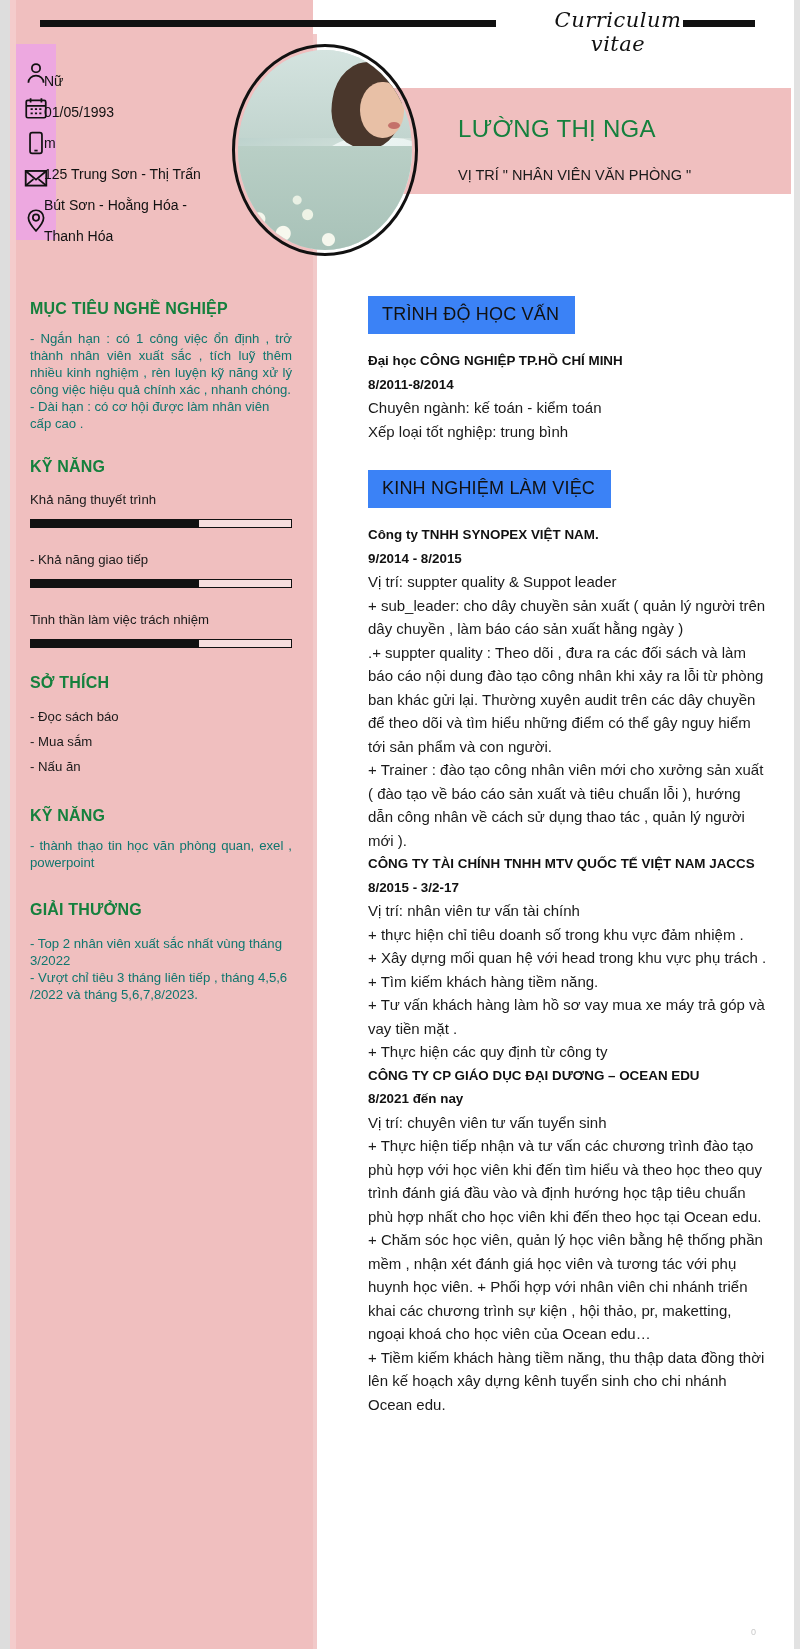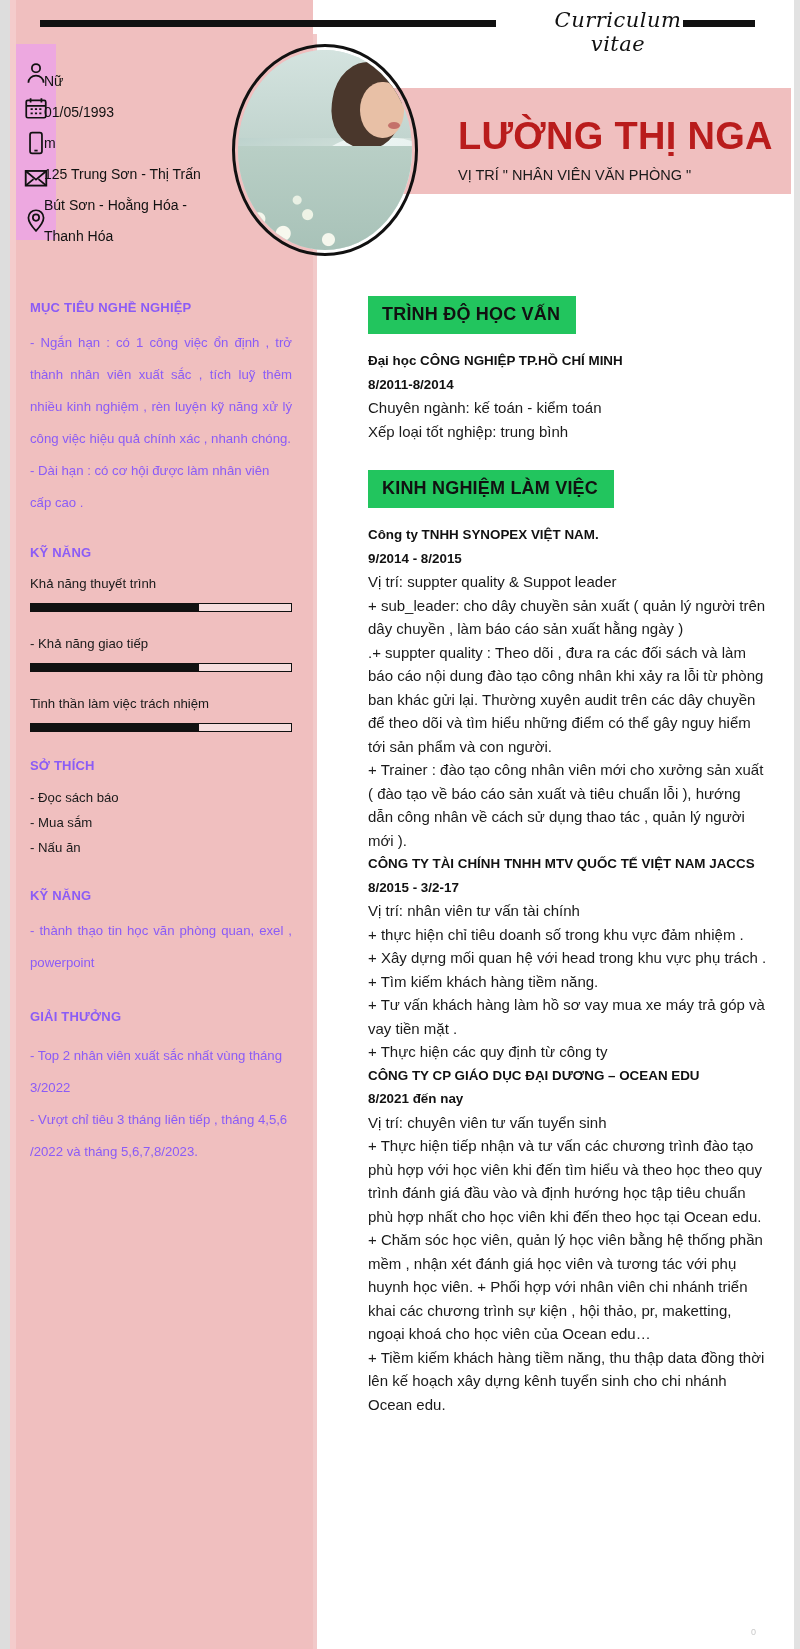--- a/index.html
+++ b/index.html
@@ -156,24 +156,24 @@
   .name-band {
     position: absolute;
     left: 386px; top: 88px;
     width: 405px; height: 106px;
     background: #f0bfbf;
     z-index: 4;
   }
   .name-title {
     position: absolute;
     left: 458px; top: 115px;
-    font-size: 38px;
-    font-weight: 700;
+    font-size: 24px;
+    font-weight: 400;
     letter-spacing: 0.3px;
-    color: #b91c1c;
+    color: #15803d;
     z-index: 7;
   }
   .name-sub {
     position: absolute;
     left: 458px; top: 167px;
     font-size: 14.5px;
     color: #1a1a1a;
     z-index: 7;
   }
 
@@ -208,30 +208,30 @@
     white-space: nowrap;
   }
 
   
   .lcol {
     position: absolute;
     left: 30px; top: 300px;
     width: 262px;
   }
   .l-head {
-    font-size: 13px;
+    font-size: 16px;
     font-weight: 700;
-    color: #8b5cf6;
+    color: #15803d;
     letter-spacing: 0.2px;
     margin-bottom: 12px;
   }
   .l-body {
     font-size: 13.2px;
-    color: #8b5cf6;
-    line-height: 32px;
+    color: #0f766e;
+    line-height: 17px;
     text-align: justify;
   }
   .l-body.plain { text-align: left; }
   .sect { margin-bottom: 26px; }
 
   .skill-label {
     font-size: 13.2px;
     color: #1a1a1a;
     line-height: 23px;
     margin-bottom: 8px;
@@ -257,24 +257,24 @@
   }
 
   
   .rcol {
     position: absolute;
     left: 368px; top: 296px;
     width: 400px;
   }
   .r-badge {
     display: inline-block;
-    background: #22c55e;
+    background: #3b82f6;
     padding: 8px 16px 9px 14px;
     font-size: 18px;
-    font-weight: 700;
+    font-weight: 400;
     color: #111;
     letter-spacing: 0.2px;
     margin-bottom: 15px;
   }
   .r-strong {
     font-size: 13.4px;
     font-weight: 700;
     color: #111;
     line-height: 23.5px;
   }

